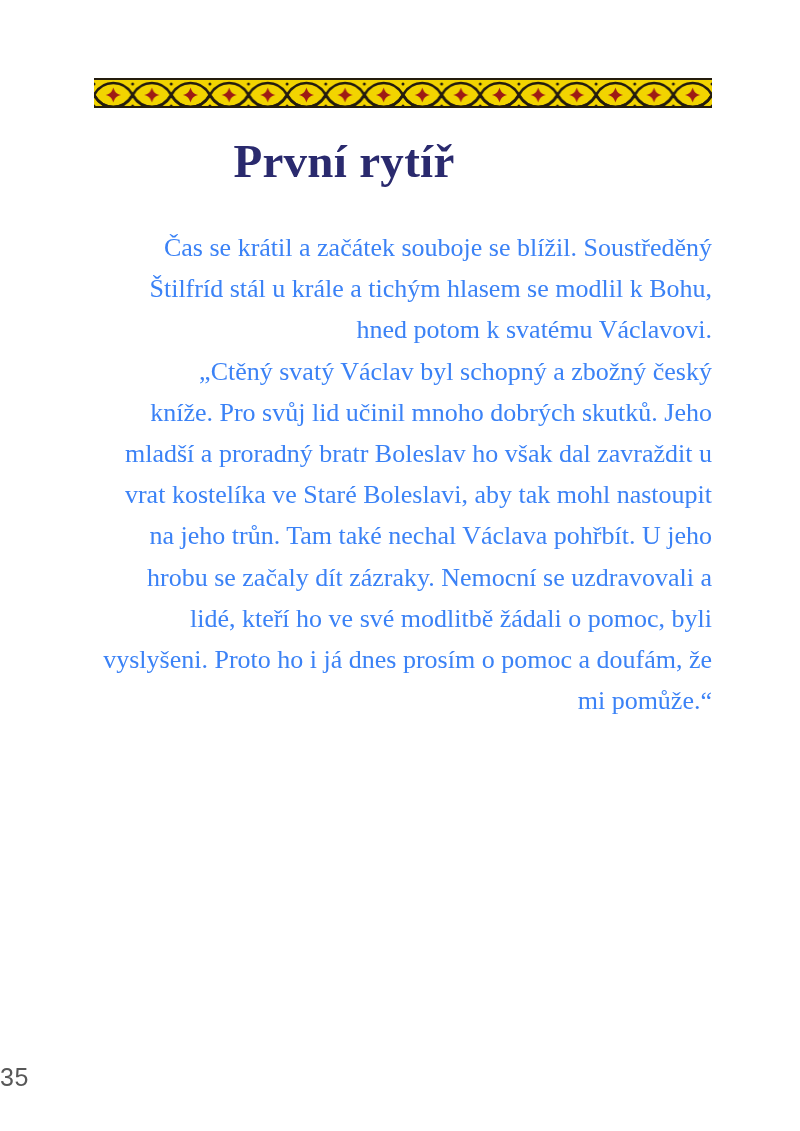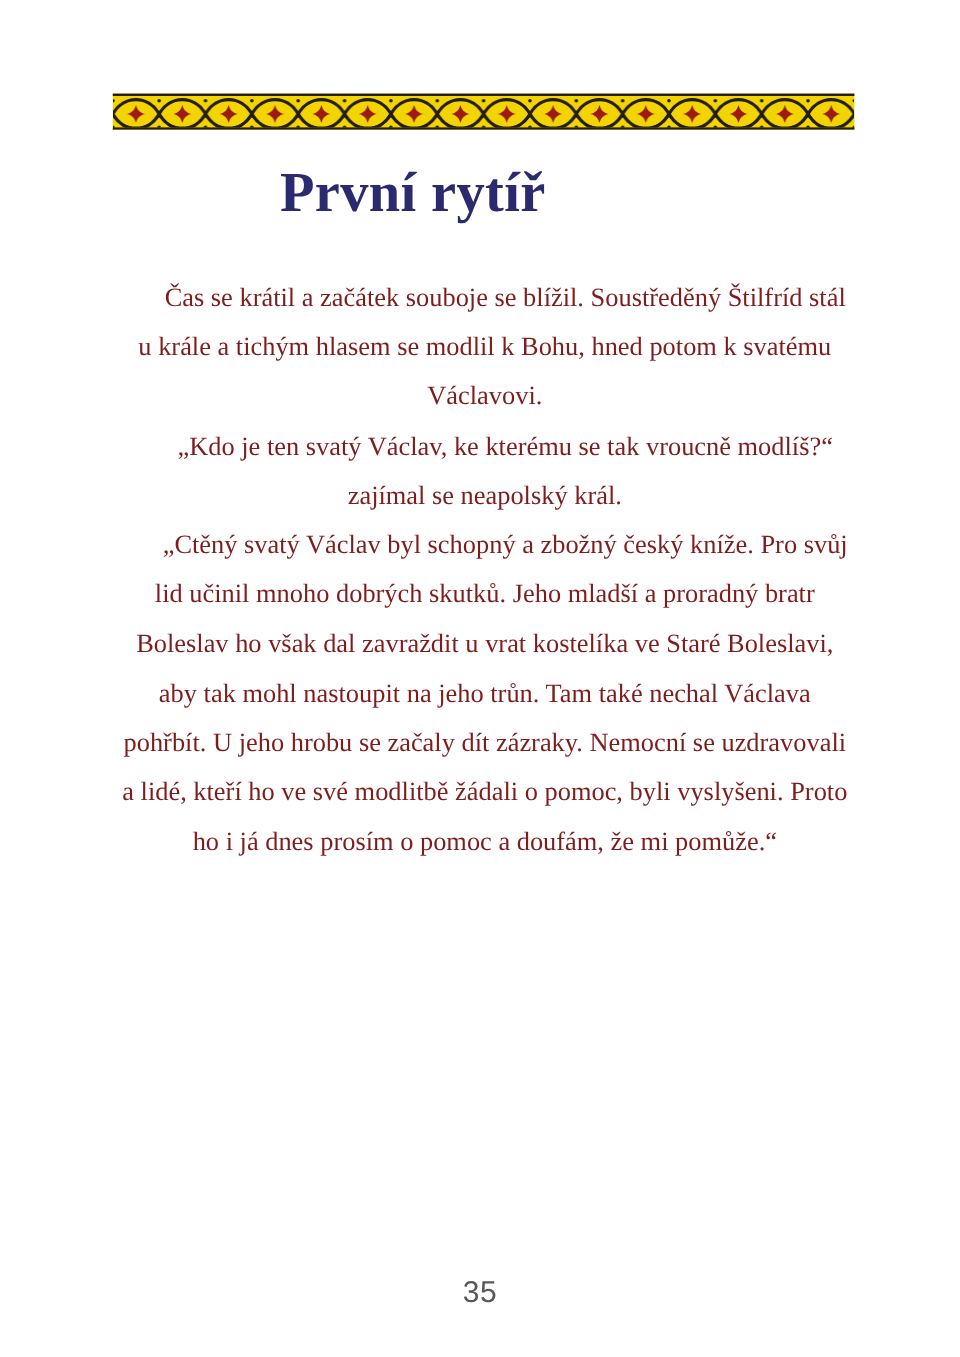--- a/index.html
+++ b/index.html
@@ -56,39 +56,38 @@
     letter-spacing: 0.3px;
     font-family: "Liberation Serif", "DejaVu Serif", serif;
   }
 
   
   .body-text {
     position: absolute;
     left: 96px;
     top: 227px;
     width: 616px;
-    font-size: 22px;
+    font-size: 26px;
     line-height: 41.2px;
-    color: #7f1d1d;
-    text-align: center;
+    color: #3b82f6;
+    text-align: right;
     font-family: "Liberation Serif", "DejaVu Serif", serif;
   }
   .body-text p {
     margin: 0;
     text-indent: 34px;
     white-space: pre-wrap;
   }
 
   
   .folio {
     position: absolute;
     left: 0;
     top: 1062px;
     width: 800px;
-    text-align: center;
     font-family: "Liberation Sans", "DejaVu Sans", sans-serif;
     font-size: 25px;
     line-height: 30px;
     color: #585858;
     letter-spacing: 0.5px;
   }
 </style>
 </head>
 <body>
 
@@ -113,19 +112,18 @@
         </pattern>
       </defs>
       <rect x="0" y="0" width="618" height="30" fill="url(#ornamentTile)"></rect>
     </svg>
   </div>
 
   <div class="chapter-title">První rytíř</div>
 
   <div class="body-text">
     <p>Čas se krátil a začátek souboje se blížil. Soustředěný Štilfríd stál u krále a tichým hlasem se modlil k Bohu, hned potom k svatému Václavovi.</p>
-    <p>„Kdo je ten svatý Václav, ke kterému se tak vroucně modlíš?“ zajímal se neapolský král.</p>
     <p>„Ctěný svatý Václav byl schopný a zbožný český kníže. Pro svůj lid učinil mnoho dobrých skutků. Jeho mladší a proradný bratr Boleslav ho však dal zavraždit u vrat kostelíka ve Staré Boleslavi, aby tak mohl nastoupit na jeho trůn. Tam také nechal Václava pohřbít. U jeho hrobu se začaly dít zázraky. Nemocní se uzdravovali a lidé, kteří ho ve své modlitbě žádali o pomoc, byli vyslyšeni. Proto ho i já dnes prosím o pomoc a doufám, že mi pomůže.“</p>
   </div>
 
   <div class="folio">35</div>
 
 </div>
 
 </body></html>

